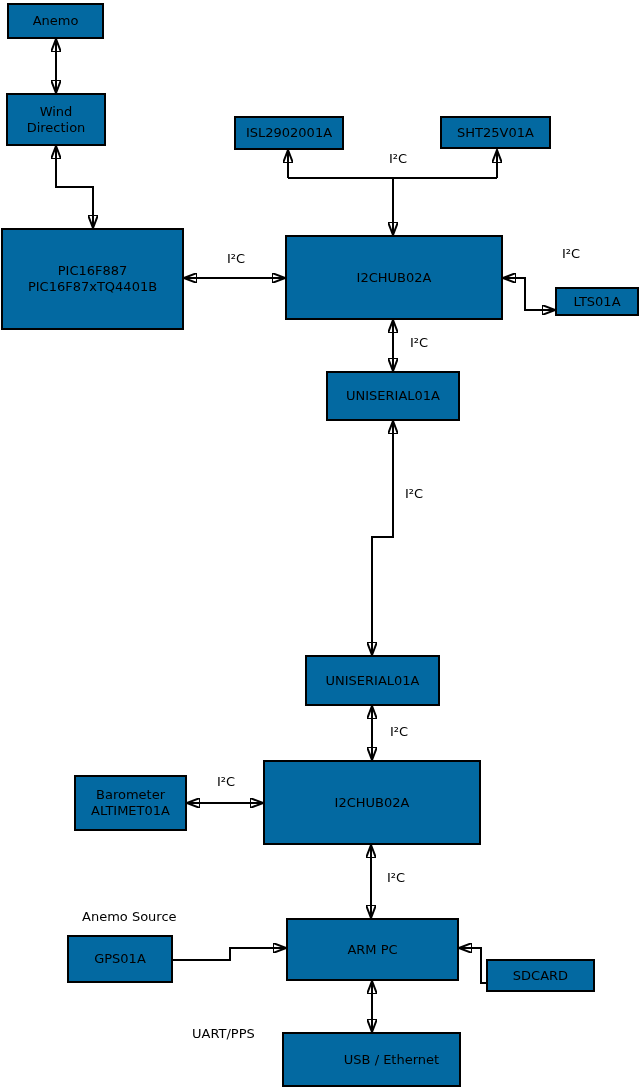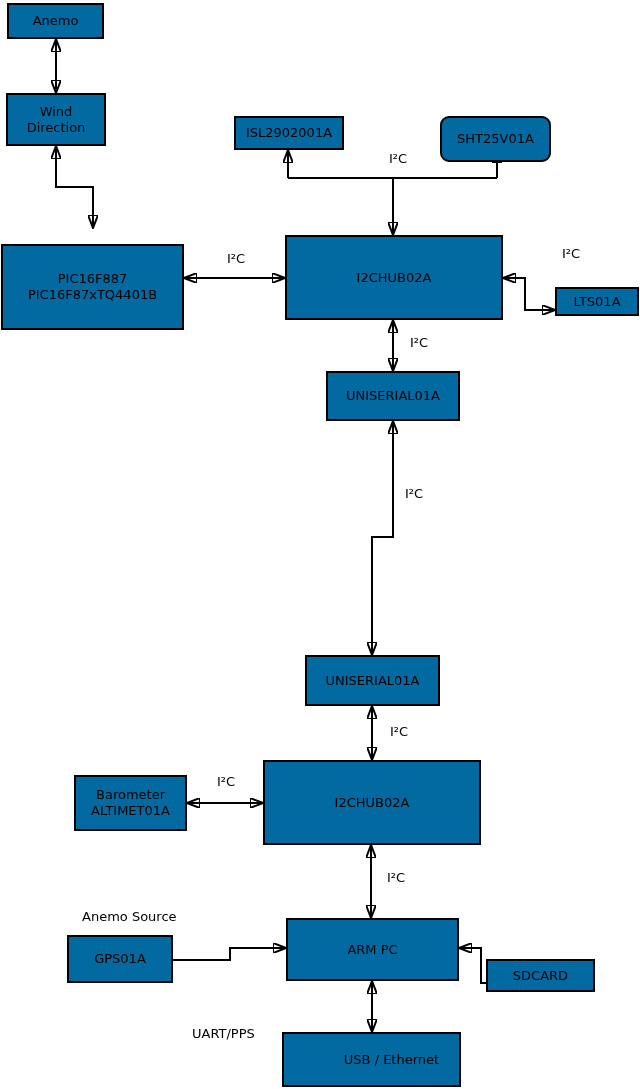--- a/index.html
+++ b/index.html
@@ -80,28 +80,28 @@
       <path d="M372,981 L372,1032" marker-end="url(#arrow-end)" marker-start="url(#arrow-start)"></path>
     </svg>
 
 <div class="node" style="left: 7px; top: 3px; width: 97px; height: 36px;">
       <div class="node-line">Anemo</div>
     </div>
     <div class="node" style="left: 6px; top: 93px; width: 100px; height: 53px;">
       <div class="node-line">Wind</div>
       <div class="node-line">Direction</div>
     </div>
-    <div class="node" style="left: 1px; top: 244px; width: 183px; height: 86px;">
+    <div class="node" style="left: 1px; top: 228px; width: 183px; height: 102px;">
       <div class="node-line">PIC16F887</div>
       <div class="node-line">PIC16F87xTQ4401B</div>
     </div>
     <div class="node" style="left: 234px; top: 116px; width: 110px; height: 34px;">
       <div class="node-line">ISL2902001A</div>
     </div>
-    <div class="node" style="left: 440px; top: 116px; width: 111px; height: 46px; border-radius: 9px;">
+    <div class="node" style="left: 440px; top: 116px; width: 111px; height: 33px;">
       <div class="node-line">SHT25V01A</div>
     </div>
     <div class="node" style="left: 285px; top: 235px; width: 218px; height: 85px;">
       <div class="node-line">I2CHUB02A</div>
     </div>
     <div class="node" style="left: 555px; top: 287px; width: 84px; height: 29px;">
       <div class="node-line">LTS01A</div>
     </div>
     <div class="node" style="left: 326px; top: 371px; width: 134px; height: 50px;">
       <div class="node-line">UNISERIAL01A</div>

